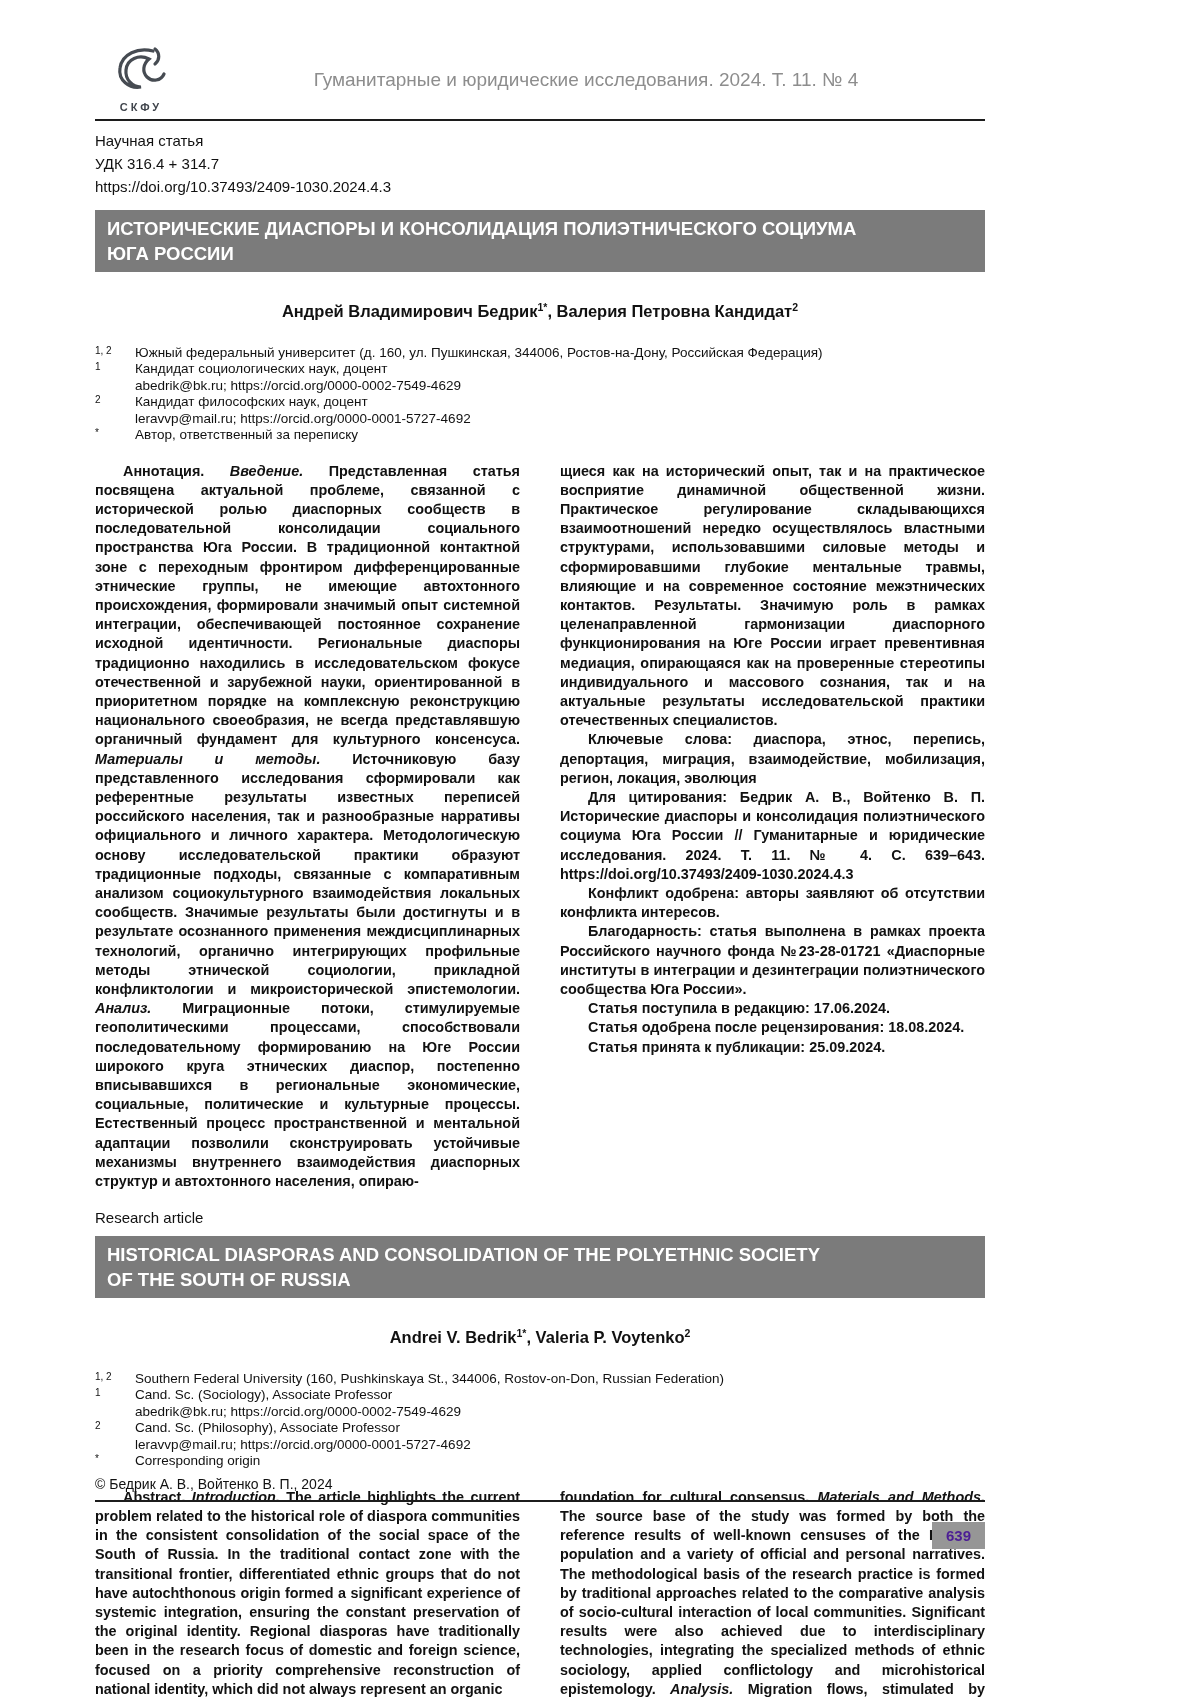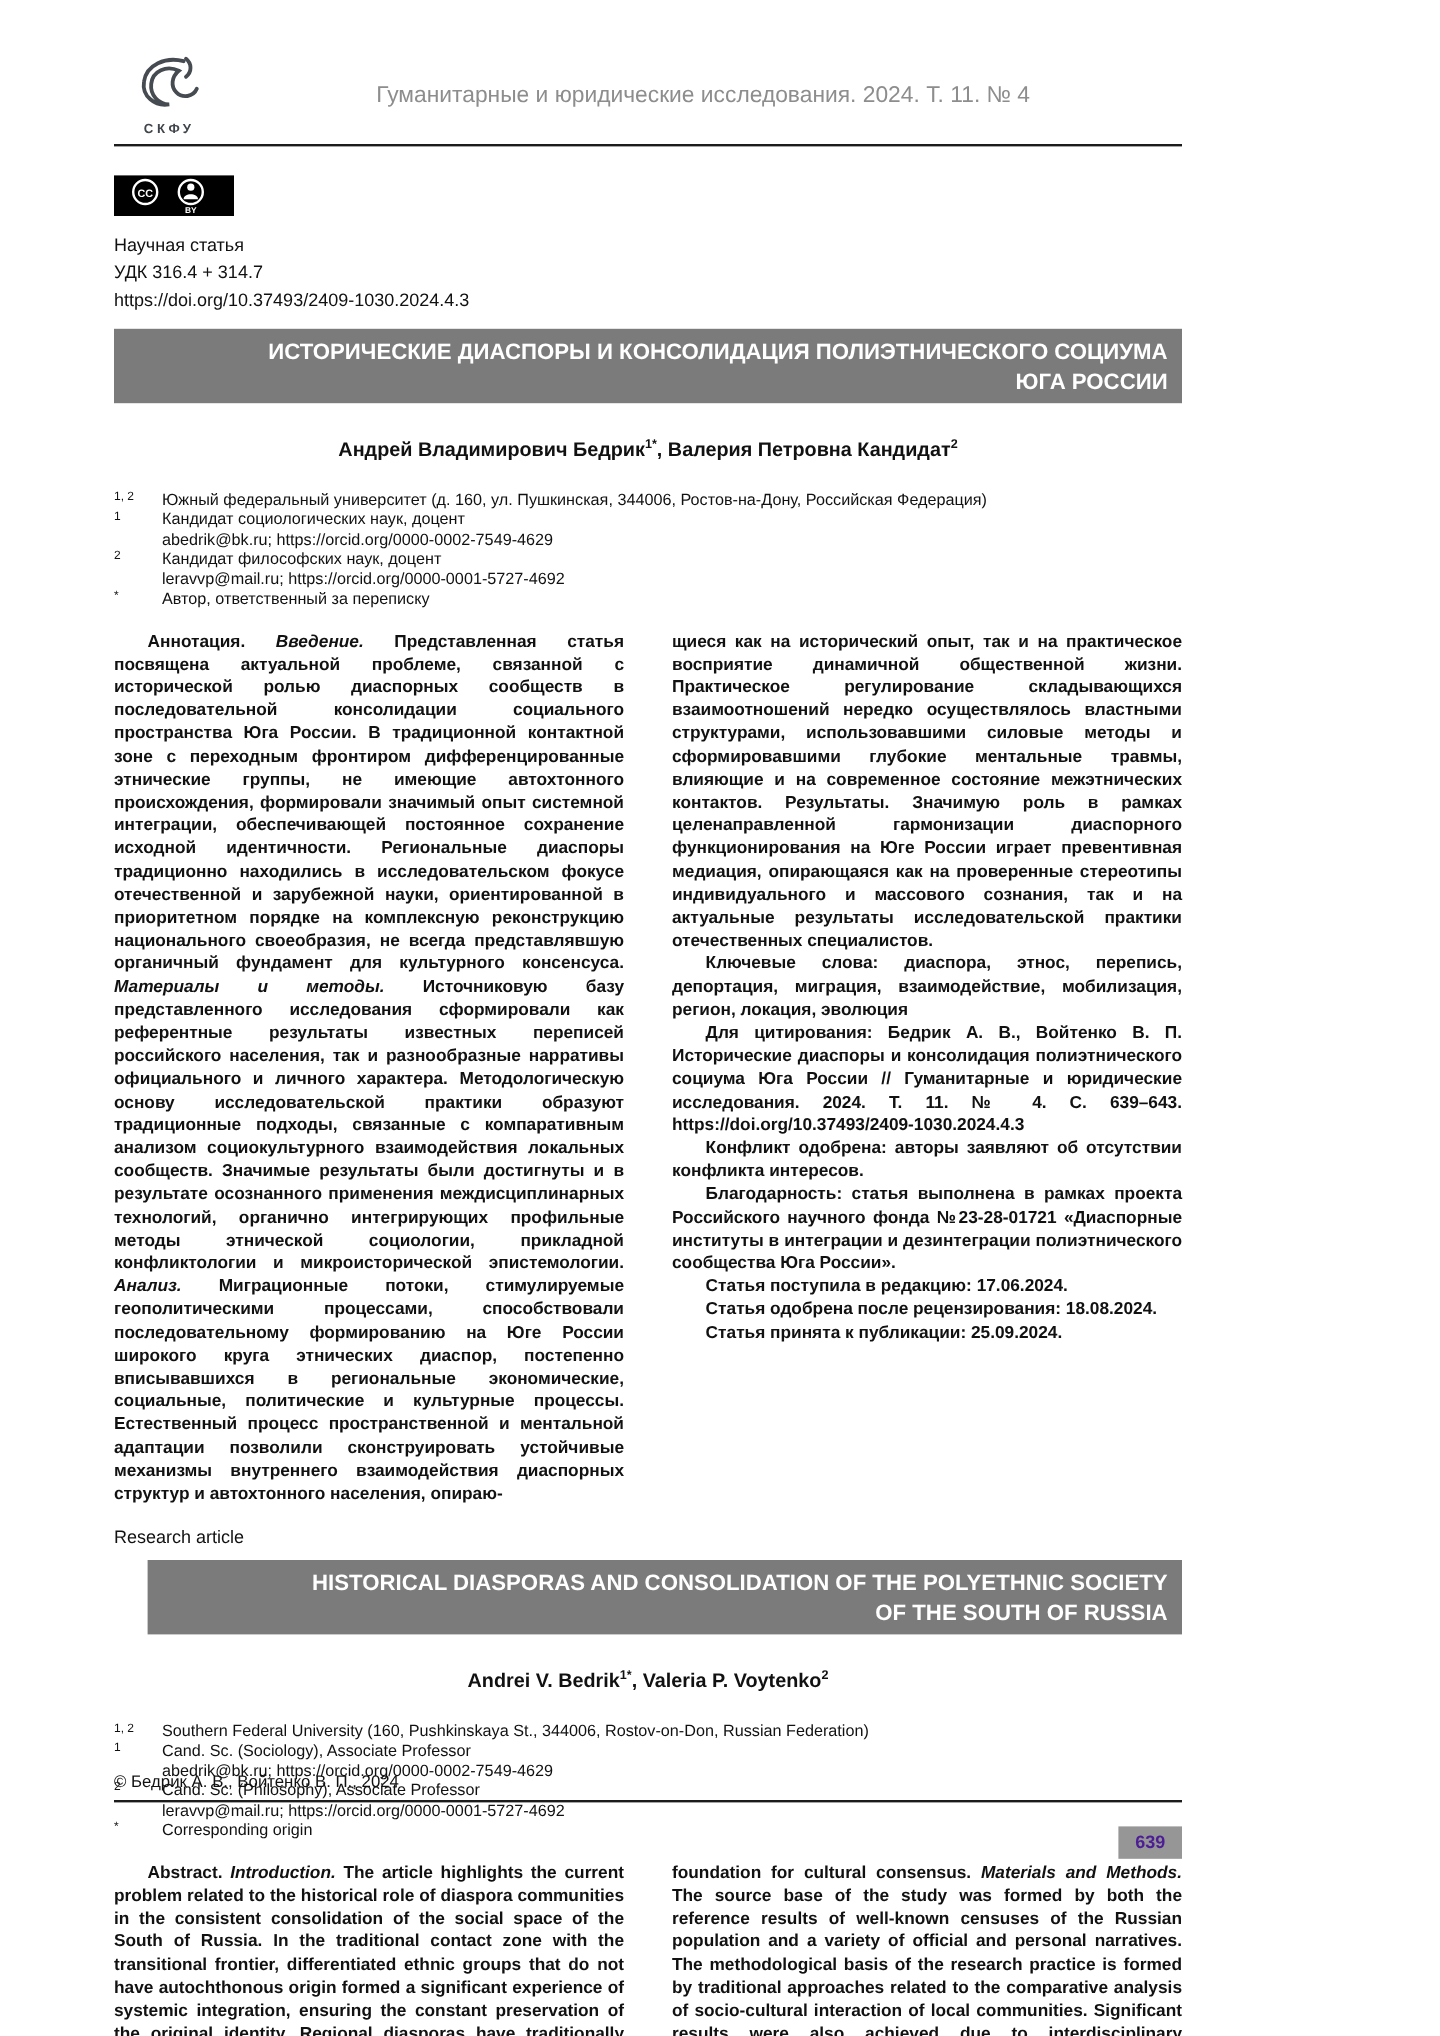--- a/index.html
+++ b/index.html
@@ -13,41 +13,41 @@
   .logo-caption{font-size:11px;font-weight:bold;letter-spacing:3px;color:#40454c;margin-top:1px;}
   .jtitle{flex:1;text-align:center;color:#8d8d8d;font-size:19px;}
   .hdr-rule{border-top:2px solid #1c1c1c;margin-top:6px;}
 
   
   .cc{margin-top:24px;}
   .meta{margin-top:8px;font-size:15px;line-height:23px;}
 
   
   .banner{margin-top:12px;background:#7b7b7b;color:#ffffff;font-weight:bold;
-          text-align:right;font-size:18.5px;line-height:25px;padding:6px 12px;}
+          text-align:left;font-size:18.5px;line-height:25px;padding:6px 12px;}
 
   
   .authors{margin-top:28px;text-align:center;font-weight:bold;font-size:16.5px;}
   .authors sup{font-size:10.5px;}
 
   
   .affs{margin-top:24px;font-size:13.5px;line-height:16.5px;}
   .aff-row{display:flex;}
   .aff-sup{width:40px;flex:0 0 40px;font-size:10px;transform:translateY(-2px);}
   .aff-text{flex:1;}
 
   
   .cols{margin-top:18px;display:flex;gap:40px;font-weight:bold;}
   .col{width:425px;flex:0 0 425px;text-align:justify;font-size:14.4px;line-height:19.2px;}
   .col p{margin:0;}
   .ind{text-indent:28px;}
   b.bi{font-style:italic;}
 
   .research-line{margin-top:18px;font-size:15px;}
-  .banner-en{margin-top:10px;margin-left:28px;}
+  .banner-en{margin-top:10px;}
 
   
   .pg-footer{position:absolute;left:95px;width:890px;top:1476px;}
   .copyright{font-size:14px;}
   .foot-rule{border-top:2px solid #1c1c1c;margin-top:8px;}
   .pagenum{position:absolute;right:0;top:46px;background:#969696;color:#4c1d95;
            font-weight:bold;font-size:15px;padding:5px 14px;}
 </style>
 </head>
 <body>
@@ -60,35 +60,20 @@
         <svg width="64" height="50" viewBox="0 0 64 50">
           <path d="M44 5 C29 1, 13 8, 11 22 C9 34, 20 43, 32 41 C23 41, 16 33, 17 24 C18 13, 30 8, 40 13 C34 18, 33 26, 38 31 C43 36, 52 35, 55 28" fill="none" stroke="#464b52" stroke-width="3.2" stroke-linecap="round"></path>
           <path d="M46 3 C51 7, 51 14, 46 18" fill="none" stroke="#464b52" stroke-width="3.2" stroke-linecap="round"></path>
         </svg>
         <div class="logo-caption">СКФУ</div>
       </div>
       <div class="jtitle">Гуманитарные и юридические исследования. 2024. Т. 11. № 4</div>
     </div>
     <div class="hdr-rule"></div>
 
-    <div class="cc">
-      <svg width="100" height="34" viewBox="0 0 100 34">
-        <rect width="100" height="34" fill="#000000"></rect>
-        <g>
-          <circle cx="26" cy="14" r="10" fill="none" stroke="#ffffff" stroke-width="2"></circle>
-          <text x="26" y="18" fill="#ffffff" font-size="9" font-weight="bold" text-anchor="middle">CC</text>
-        </g>
-        <g>
-          <circle cx="64" cy="14" r="10" fill="none" stroke="#ffffff" stroke-width="2"></circle>
-          <circle cx="64" cy="10" r="3" fill="#ffffff"></circle>
-          <path d="M58 20 C58 14.5, 70 14.5, 70 20 Z" fill="#ffffff"></path>
-        </g>
-        <text x="64" y="31.5" fill="#ffffff" font-size="7" font-weight="bold" text-anchor="middle">BY</text>
-      </svg>
-    </div>
 
     <div class="meta">
       <div>Научная статья</div>
       <div>УДК 316.4 + 314.7</div>
       <div>https://doi.org/10.37493/2409-1030.2024.4.3</div>
     </div>
 
     <div class="banner">
       <div>ИСТОРИЧЕСКИЕ ДИАСПОРЫ И КОНСОЛИДАЦИЯ ПОЛИЭТНИЧЕСКОГО СОЦИУМА</div>
       <div>ЮГА РОССИИ</div>

